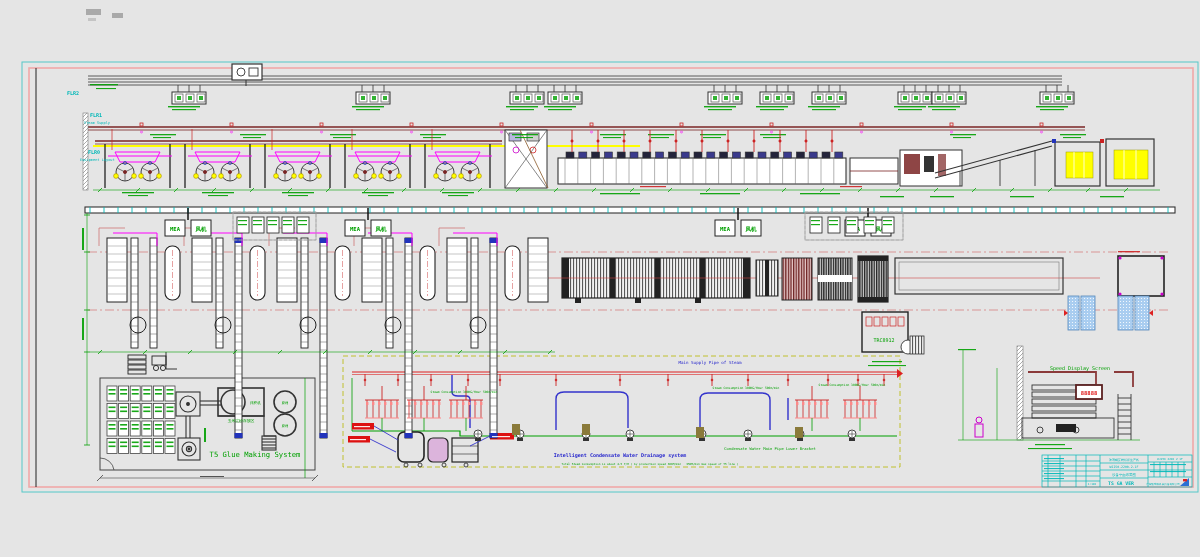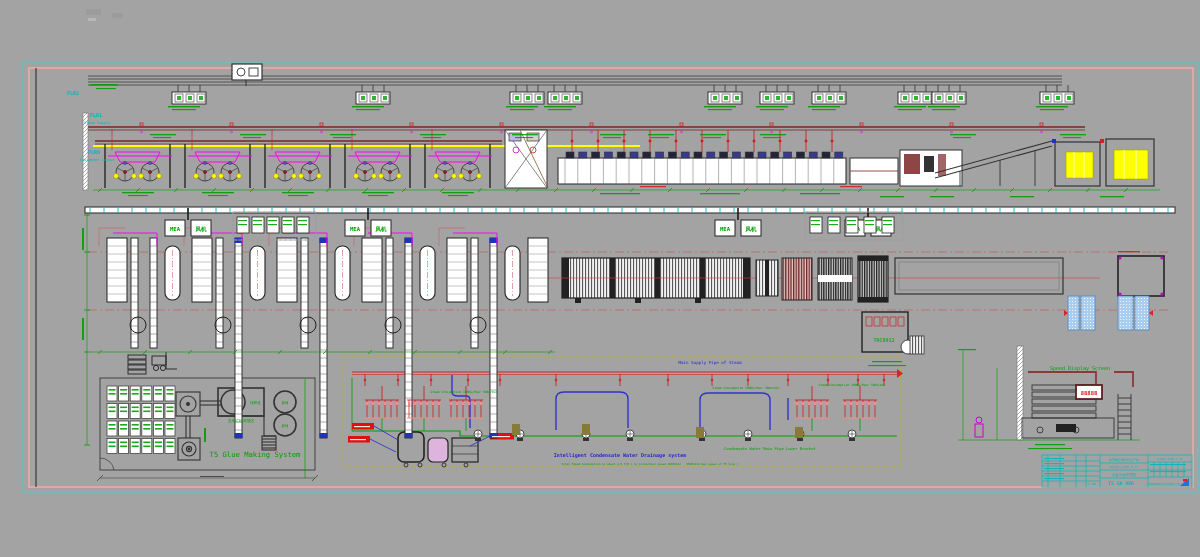--- a/index.html
+++ b/index.html
@@ -1,16 +1,16 @@
 <!DOCTYPE html>
 <html><head>
 <meta charset="utf-8">
 <style>
   html,body{margin:0;padding:0;background:#ffffff;}
-  #stage{position:relative;width:1200px;height:557px;background:#a3a3a3;overflow:hidden;
+  #stage{position:relative;width:1200px;height:557px;background:#e5e5e5;overflow:hidden;
          font-family:"DejaVu Sans Mono", monospace;}
   svg text{font-family:"DejaVu Sans Mono", monospace;}
   .t-green{fill:#00a000;}
   .t-cyan{fill:#00b8b8;}
   .t-blue{fill:#2525cc;}
   .t-red{fill:#dd1111;}
   .bold{font-weight:bold;}
 </style>
 </head>
 <body>

